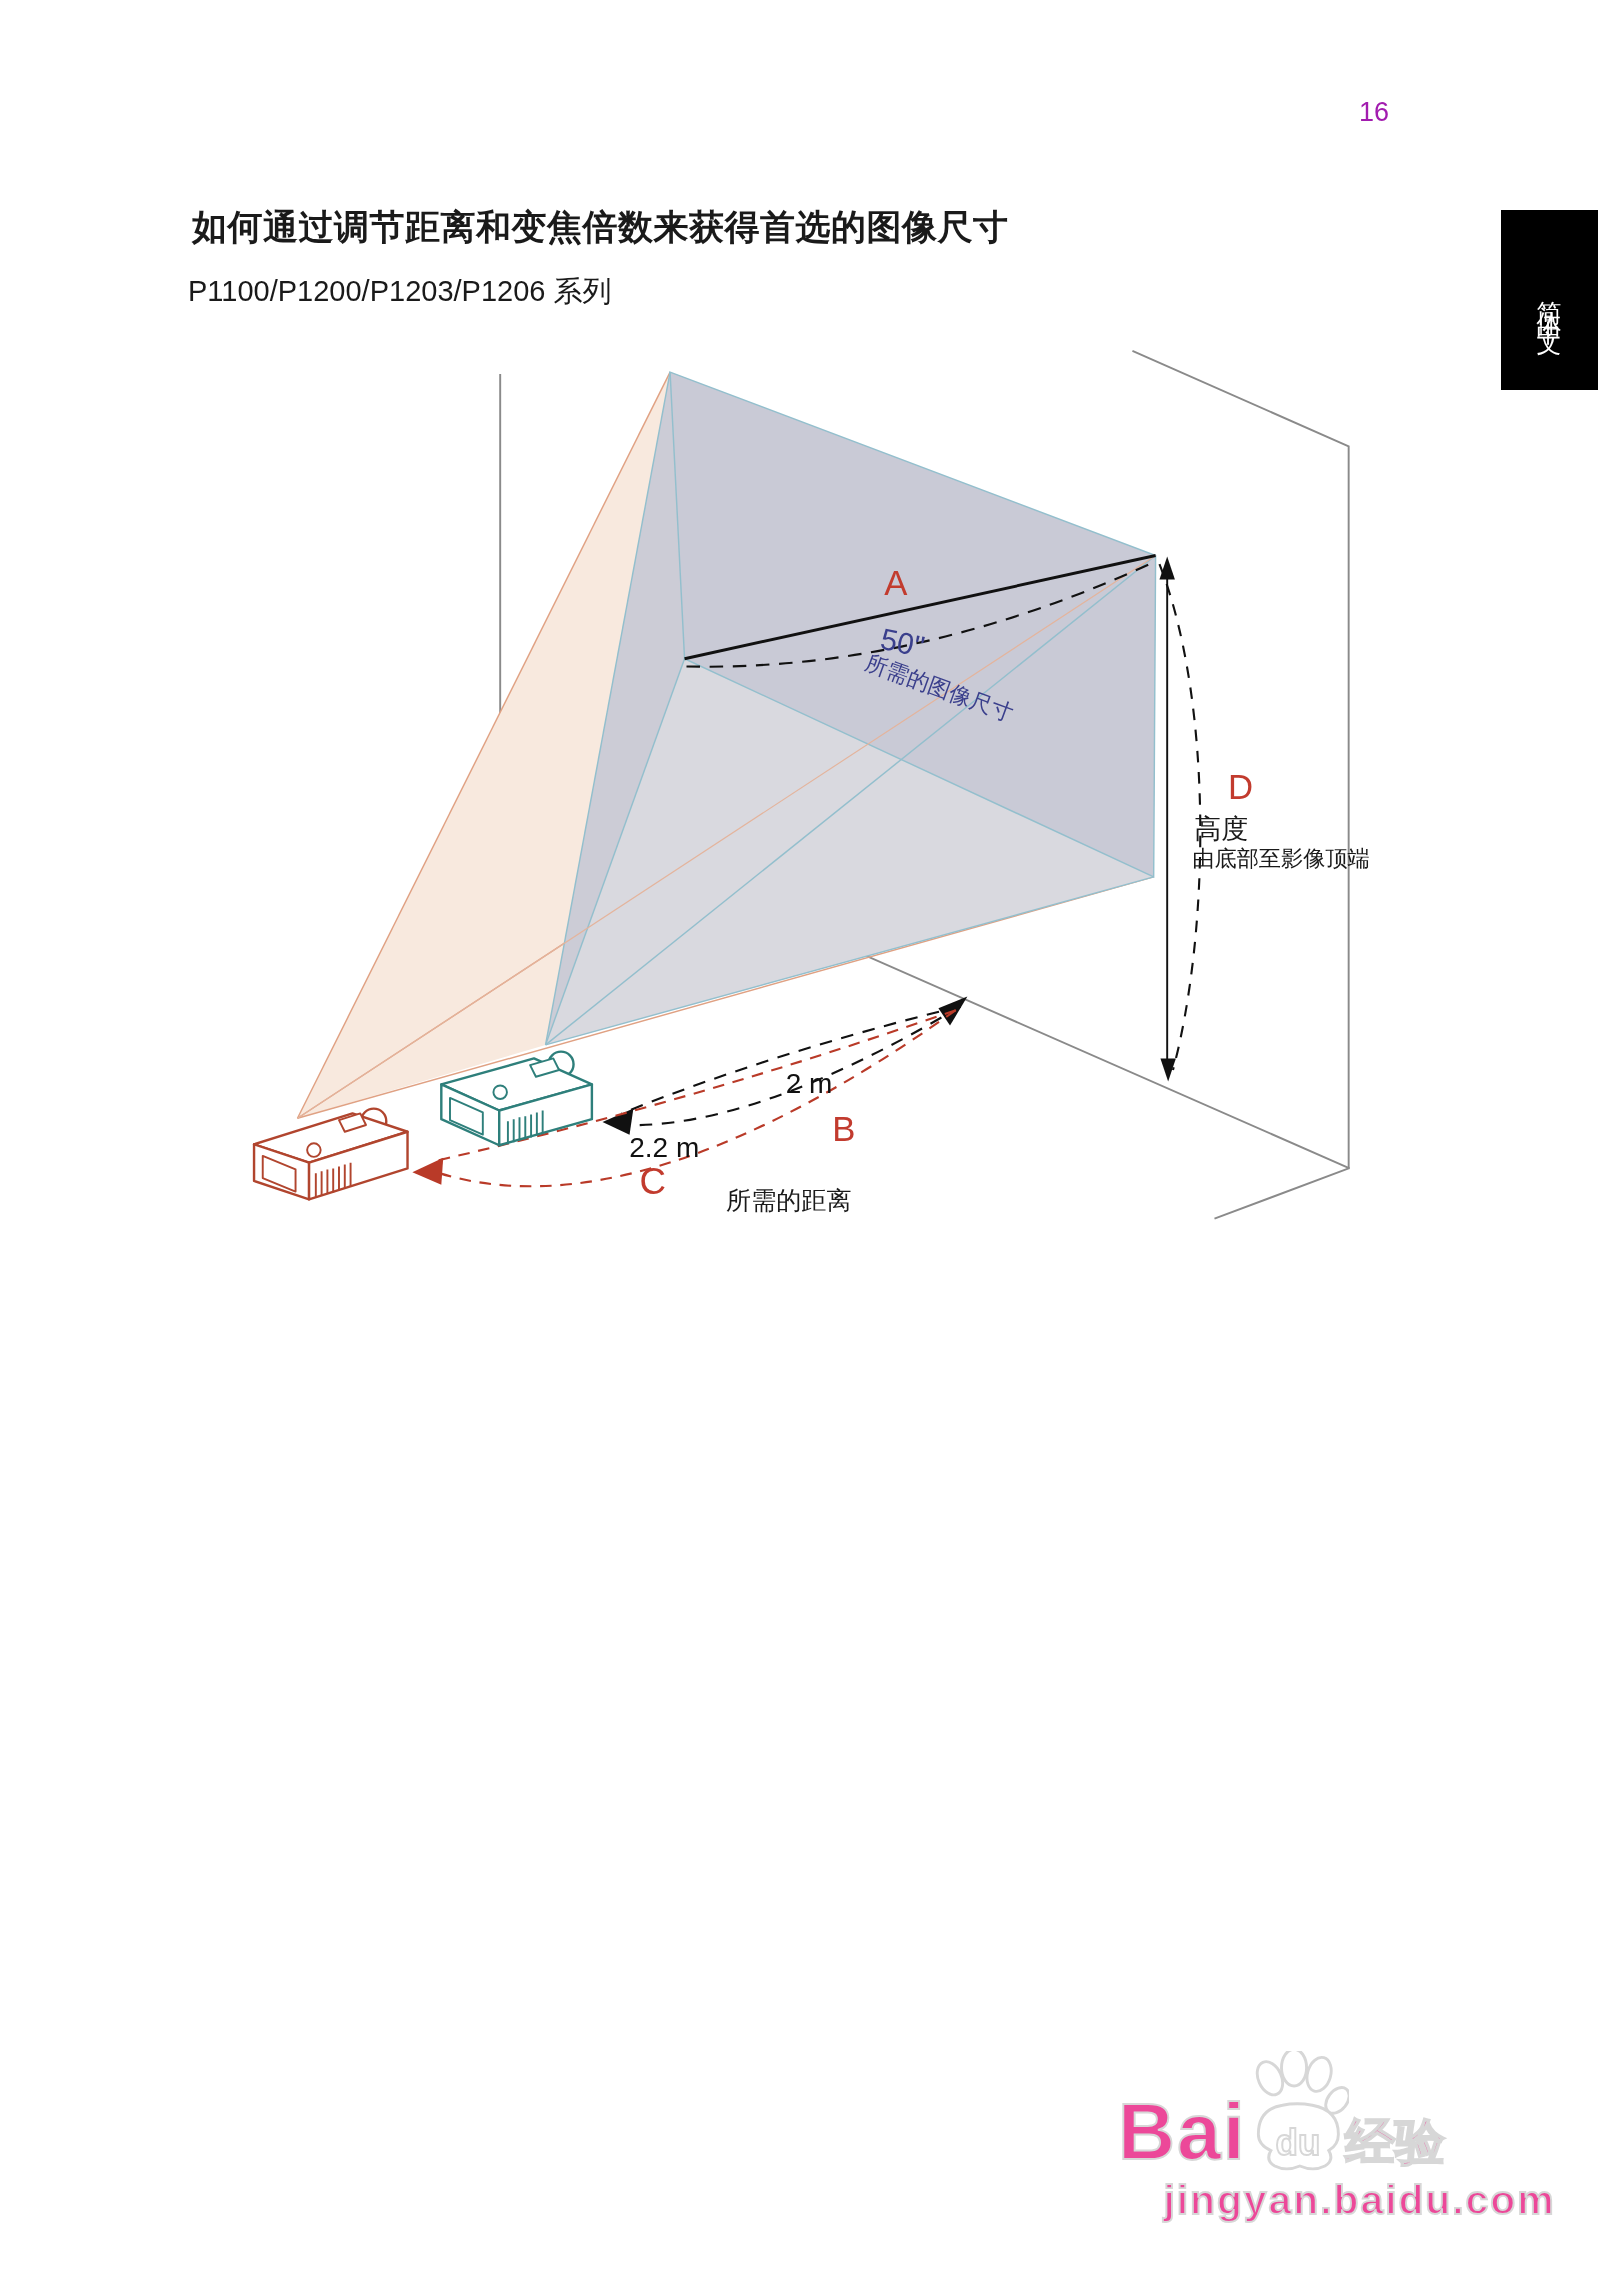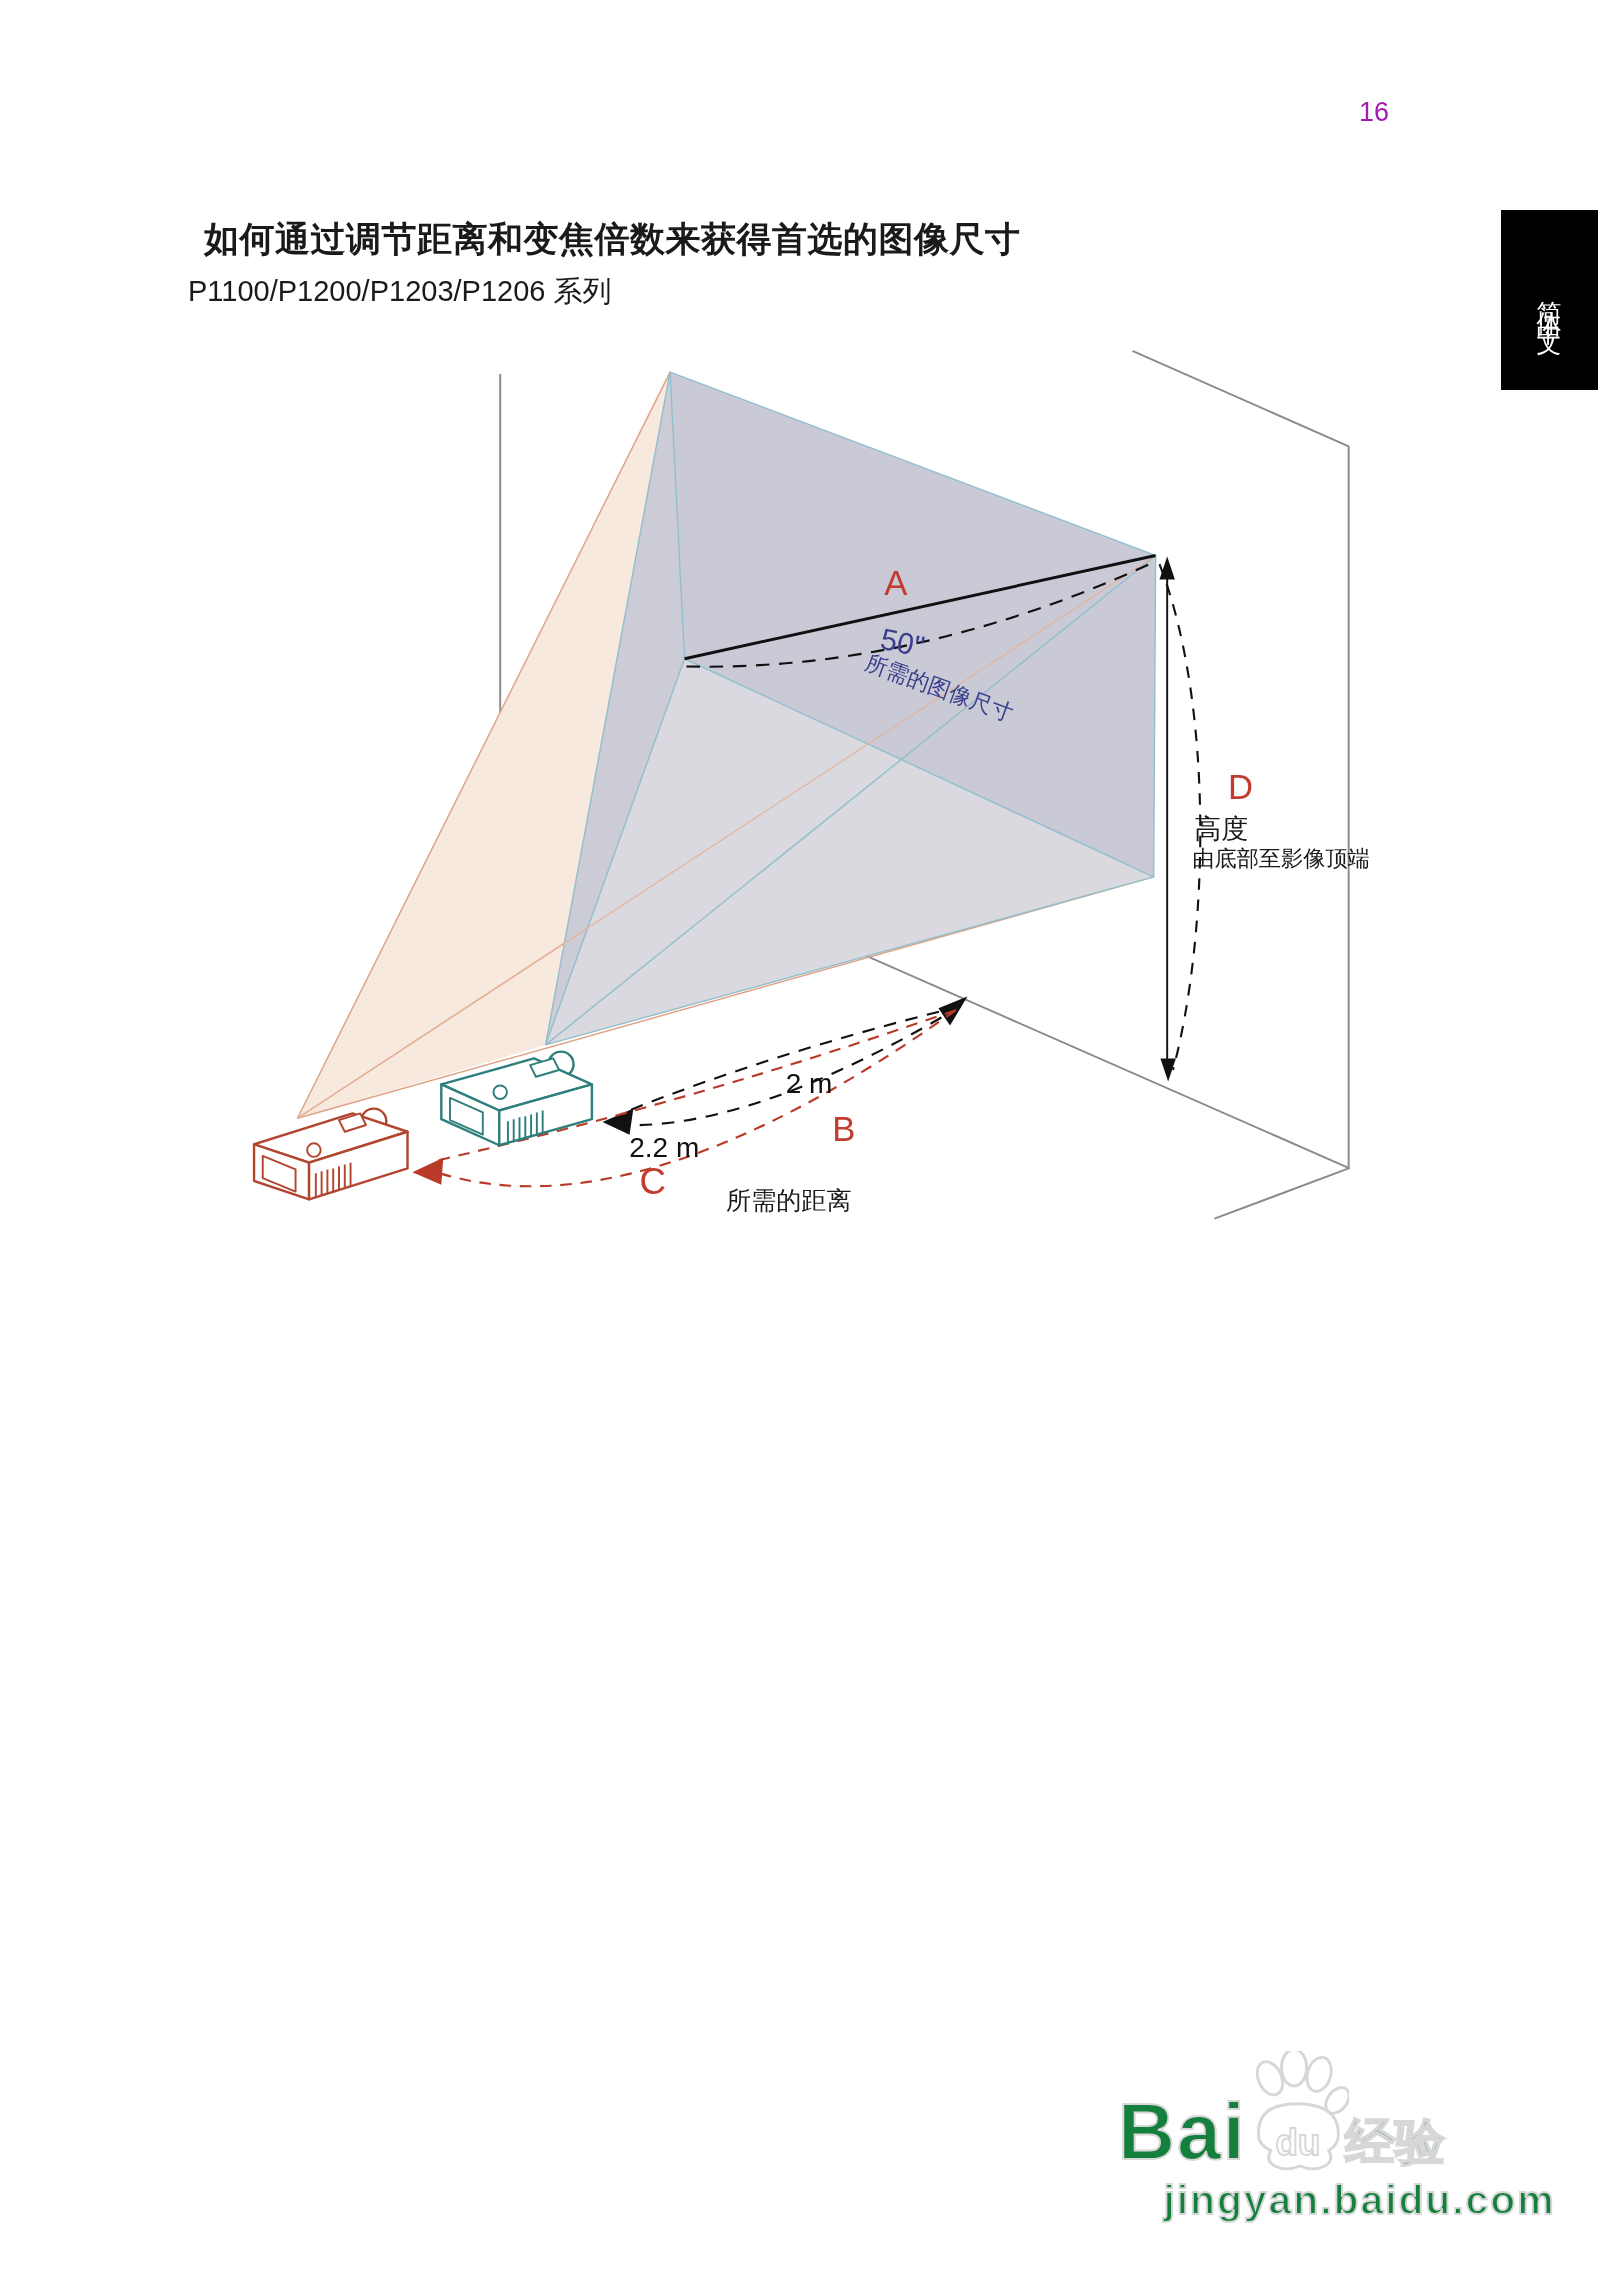--- a/index.html
+++ b/index.html
@@ -19,37 +19,37 @@
   }
   #doc-title{left:188px;top:200px;font-size:35px;font-weight:600;letter-spacing:0.5px;white-space:nowrap;}
   #doc-subtitle{left:188px;top:272px;font-size:29px;font-weight:400;white-space:nowrap;}
   #diagram{left:0;top:319px;}
   #body-paragraph{left:188px;top:1315px;font-size:28px;line-height:58px;}
   #body-paragraph div{white-space:nowrap;}
   
   #watermark{left:1118px;top:2051px;width:483px;}
   .wm-row{display:flex;align-items:flex-end;}
   .wm-ghost{
-    color:#15803d;-webkit-text-stroke:1.9px #d7d7d7;font-weight:bold;
+    color:#ec4899;-webkit-text-stroke:1.9px #d7d7d7;font-weight:bold;
   }
   #wm-bai{font-size:79px;line-height:1;letter-spacing:1.9px;}
   #wm-cn{font-size:50px;line-height:1;padding-bottom:3.9px;}
   #wm-url{font-size:41px;letter-spacing:1.9px;text-align:center;margin-top:5.8px;}
   #wm-paw{margin:0 -3.9px -1.9px -5.8px;}
 </style>
 </head>
 <body>
 
 <div class="abs" id="page-number">16</div>
 
 <div class="abs" id="side-tab">
   <span class="vtext">简体中文</span>
 </div>
 
-<h1 class="abs" id="doc-title" style="margin:16px;">如何通过调节距离和变焦倍数来获得首选的图像尺寸</h1>
+<h1 class="abs" id="doc-title" style="margin:4px;">如何通过调节距离和变焦倍数来获得首选的图像尺寸</h1>
 <h2 class="abs" id="doc-subtitle" style="margin:0;">P1100/P1200/P1203/P1206 系列</h2>
 
 <svg class="abs" id="diagram" width="1400" height="917" viewBox="0 0 1450 950">
 
   <g stroke="#8a8a8a" stroke-width="2" fill="none">
     <path d="M518,57 V493 L1398,880"></path>
     <path d="M1173,33 L1397,132 V880 L1258,932"></path>
   </g>
 
   <g>

